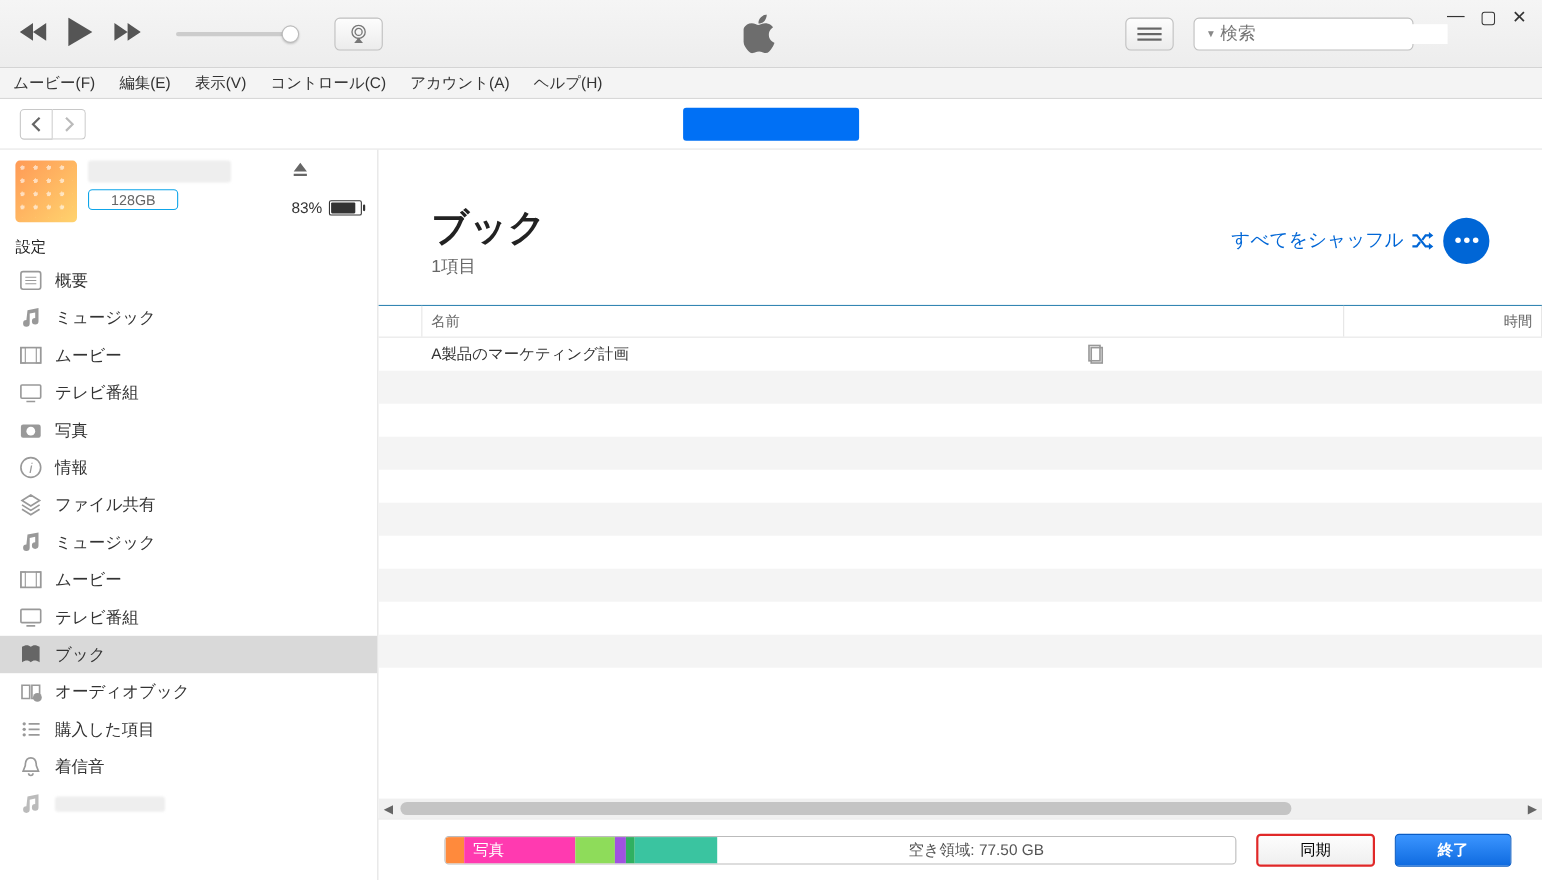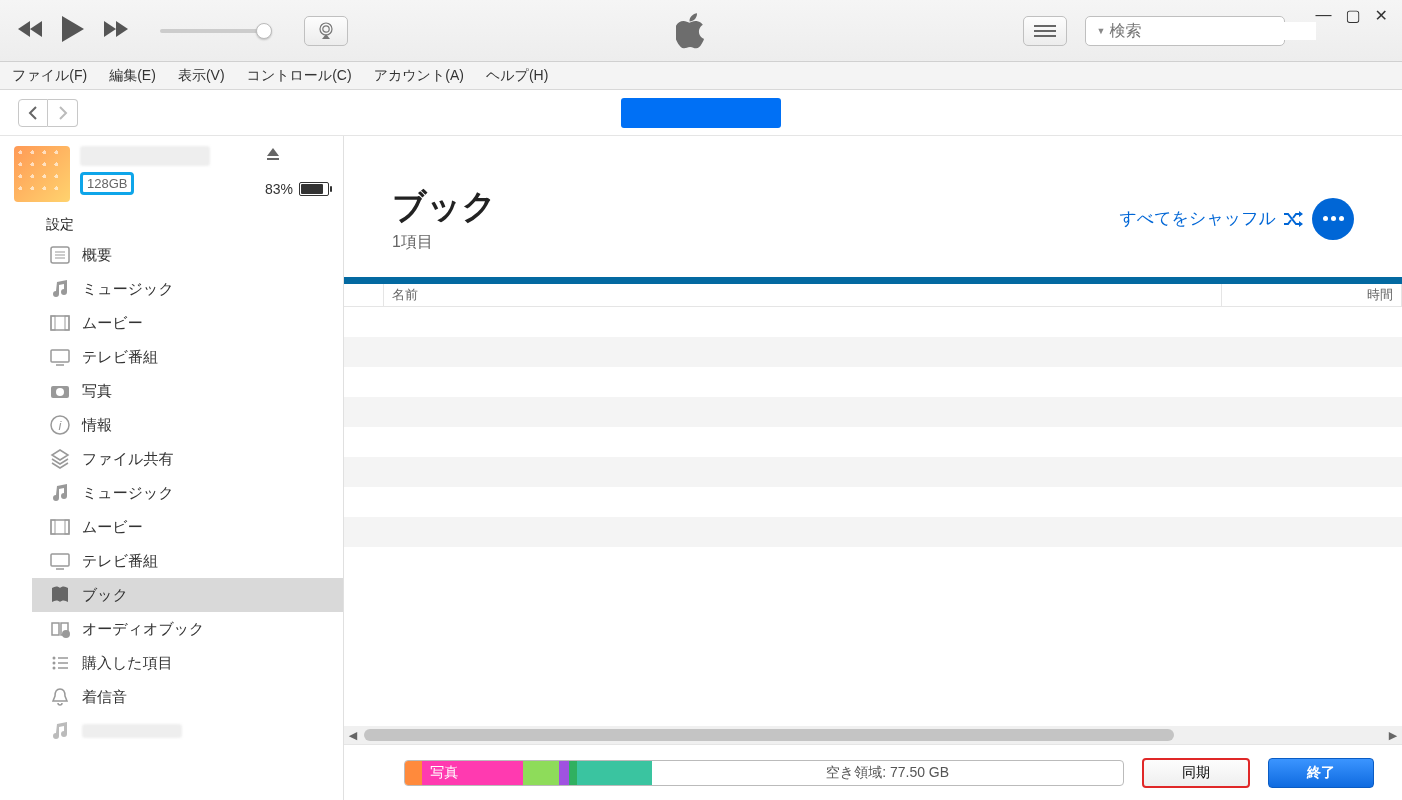--- a/index.html
+++ b/index.html
@@ -32,29 +32,29 @@
 .blue-pill { position: absolute; left: 50%; transform: translateX(-50%); width: 160px; height: 30px; background: #0070f5; border-radius: 3px; }
 
 
 .main { display: flex; height: calc(800px - 62px - 28px - 46px); }
 .sidebar { width: 344px; border-right: 1px solid #e0e0e0; display: flex; flex-direction: column; overflow: hidden; }
 .device-head { padding: 10px 14px 6px; display: flex; align-items: flex-start; }
 .device-thumb { width: 56px; height: 56px; border-radius: 4px; background: linear-gradient(135deg,#ff9a56,#ffd36e); position: relative; margin-right: 10px; }
 .device-thumb::after { content:""; position:absolute; inset:4px; background: radial-gradient(circle at 20% 20%, rgba(255,255,255,0.6) 2px, transparent 2px) repeat; background-size: 12px 12px; border-radius: 3px; }
 .device-info { flex: 1; }
 .device-name { height: 20px; width: 130px; background: #eee; border-radius: 3px; filter: blur(1px); margin-bottom: 6px; }
-.storage-badge { display: inline-block; border: 3px solid #0ea5e9; border-radius: 4px; padding: 1px 4px; font-size: 13px; color: #666; }
+.storage-badge { display: inline-block; border: 1px solid #0ea5e9; border-radius: 4px; padding: 1px 20px; font-size: 13px; color: #666; }
 .device-right { display: flex; flex-direction: column; gap: 16px; }
 .eject-icon svg { fill: #666; }
 .battery-row { display: flex; align-items: center; gap: 6px; font-size: 14px; color: #333; }
 .battery-icon { width: 30px; height: 14px; border: 1.5px solid #333; border-radius: 2px; position: relative; }
 .battery-icon::after { content:""; position:absolute; right:-4px; top:3px; width:2px; height:6px; background:#333; border-radius:1px; }
 .battery-fill { position:absolute; inset:1px 5px 1px 1px; background:#333; border-radius:1px; }
 
-.side-scroll { flex: 1; overflow-y: auto; position: relative; padding-left: 32px; }
+.side-scroll { flex: 1; overflow-y: auto; position: relative; }
 .side-scroll::-webkit-scrollbar { width: 16px; }
 .side-scroll::-webkit-scrollbar-track { background: #f0f0f0; }
 .side-scroll::-webkit-scrollbar-thumb { background: #c4c4c4; border-radius: 8px; border: 3px solid #f0f0f0; }
 .side-section-title { padding: 8px 14px 4px; font-size: 14px; color: #222; font-weight: normal; }
 .side-item { display: flex; align-items: center; gap: 10px; padding: 5px 16px; font-size: 15px; color: #333; cursor: pointer; }
 .side-item.selected { background: #d9d9d9; }
 .side-item .icon { width: 24px; height: 24px; display: flex; align-items: center; justify-content: center; }
 .side-item .icon svg { fill: #888; }
 .side-item.selected .icon svg { fill: #666; }
 .blur-label { height: 14px; width: 100px; background: #eee; border-radius: 3px; filter: blur(1px); }
@@ -63,21 +63,21 @@
 .content { flex: 1; display: flex; flex-direction: column; }
 .content-head { padding: 48px 48px 24px; display: flex; justify-content: space-between; align-items: center; }
 .content-title { font-size: 34px; font-weight: bold; color: #222; }
 .content-sub { font-size: 16px; color: #666; margin-top: 2px; }
 .head-actions { display: flex; align-items: center; gap: 8px; }
 .shuffle-link { color: #0066d6; font-size: 17px; display: flex; align-items: center; gap: 6px; cursor: pointer; }
 .more-btn { width: 42px; height: 42px; border-radius: 50%; background: #0066d6; display: flex; align-items: center; justify-content: center; gap: 3px; cursor: pointer; }
 .more-btn span { width: 5px; height: 5px; background: #fff; border-radius: 50%; }
 
 .table-area { flex: 1; display: flex; flex-direction: column; overflow: hidden; }
-.table-header { height: 30px; border-top: 7px solid #0369a1; border-bottom: 1px solid #e5e5e5; display: flex; align-items: flex-end; font-size: 13px; color: #666; }
+.table-header { height: 30px; border-top: 1px solid #0369a1; border-bottom: 1px solid #e5e5e5; display: flex; align-items: flex-end; font-size: 13px; color: #666; }
 .th-spacer { width: 40px; border-right: 1px solid #e5e5e5; height: 100%; }
 .th-name { flex: 1; padding-left: 8px; border-right: 1px solid #e5e5e5; height: 100%; display: flex; align-items: center; }
 .th-time { width: 180px; text-align: right; padding-right: 8px; border-right: 1px solid #e5e5e5; height: 100%; display: flex; align-items: center; justify-content: flex-end; }
 .th-author { width: 210px; padding-left: 8px; height: 100%; display: flex; align-items: center; font-weight: bold; color: #333; }
 .table-rows { flex: 1; overflow: auto; }
 .row { height: 30px; display: flex; align-items: center; }
 .row:nth-child(even) { background: #f4f4f4; }
 .cell-spacer { width: 40px; }
 .cell-name { flex: 1; padding-left: 8px; font-size: 14px; color: #333; display: flex; align-items: center; }
 .cell-icon { width: 32px; display: flex; justify-content: center; }
@@ -149,21 +149,21 @@
     <input type="text" placeholder="検索" style="">
   </div>
   <div class="win-ctrls">
     <span>—</span>
     <span>▢</span>
     <span>✕</span>
   </div>
 </div>
 
 <div class="menu-bar">
-  <span class="menu-item">ファイル(F)</span>
+  <span class="menu-item">ムービー(F)</span>
   <span class="menu-item">編集(E)</span>
   <span class="menu-item">表示(V)</span>
   <span class="menu-item">コントロール(C)</span>
   <span class="menu-item">アカウント(A)</span>
   <span class="menu-item">ヘルプ(H)</span>
 </div>
 
 <div class="nav-bar">
   <div style="display:flex;">
     <div class="nav-btn">
@@ -367,20 +367,34 @@
       </div>
     </div>
 
     <div class="table-area">
       <div class="table-header">
         <div class="th-spacer"></div>
         <div class="th-name">名前</div>
         <div class="th-time">時間</div>
       </div>
       <div class="table-rows">
+        <div class="row">
+          <div class="cell-spacer"></div>
+          <div class="cell-name">
+              <span>A製品のマーケティング計画</span>
+            </div>
+          <div class="cell-icon">
+              <svg width="16" height="18" viewBox="0 0 16 18">
+                <rect x="2" y="1" width="10" height="14" fill="none" stroke="#999" stroke-width="1.5"></rect>
+                <rect x="4" y="3" width="10" height="14" fill="none" stroke="#999" stroke-width="1.5"></rect>
+              </svg>
+            </div>
+          <div class="cell-time"></div>
+          <div class="cell-author"></div>
+        </div>
         <div class="row"></div>
           <div class="row"></div>
           <div class="row"></div>
           <div class="row"></div>
         <div class="row"></div>
           <div class="row"></div>
           <div class="row"></div>
           <div class="row"></div>
           <div class="row"></div>
       </div>

